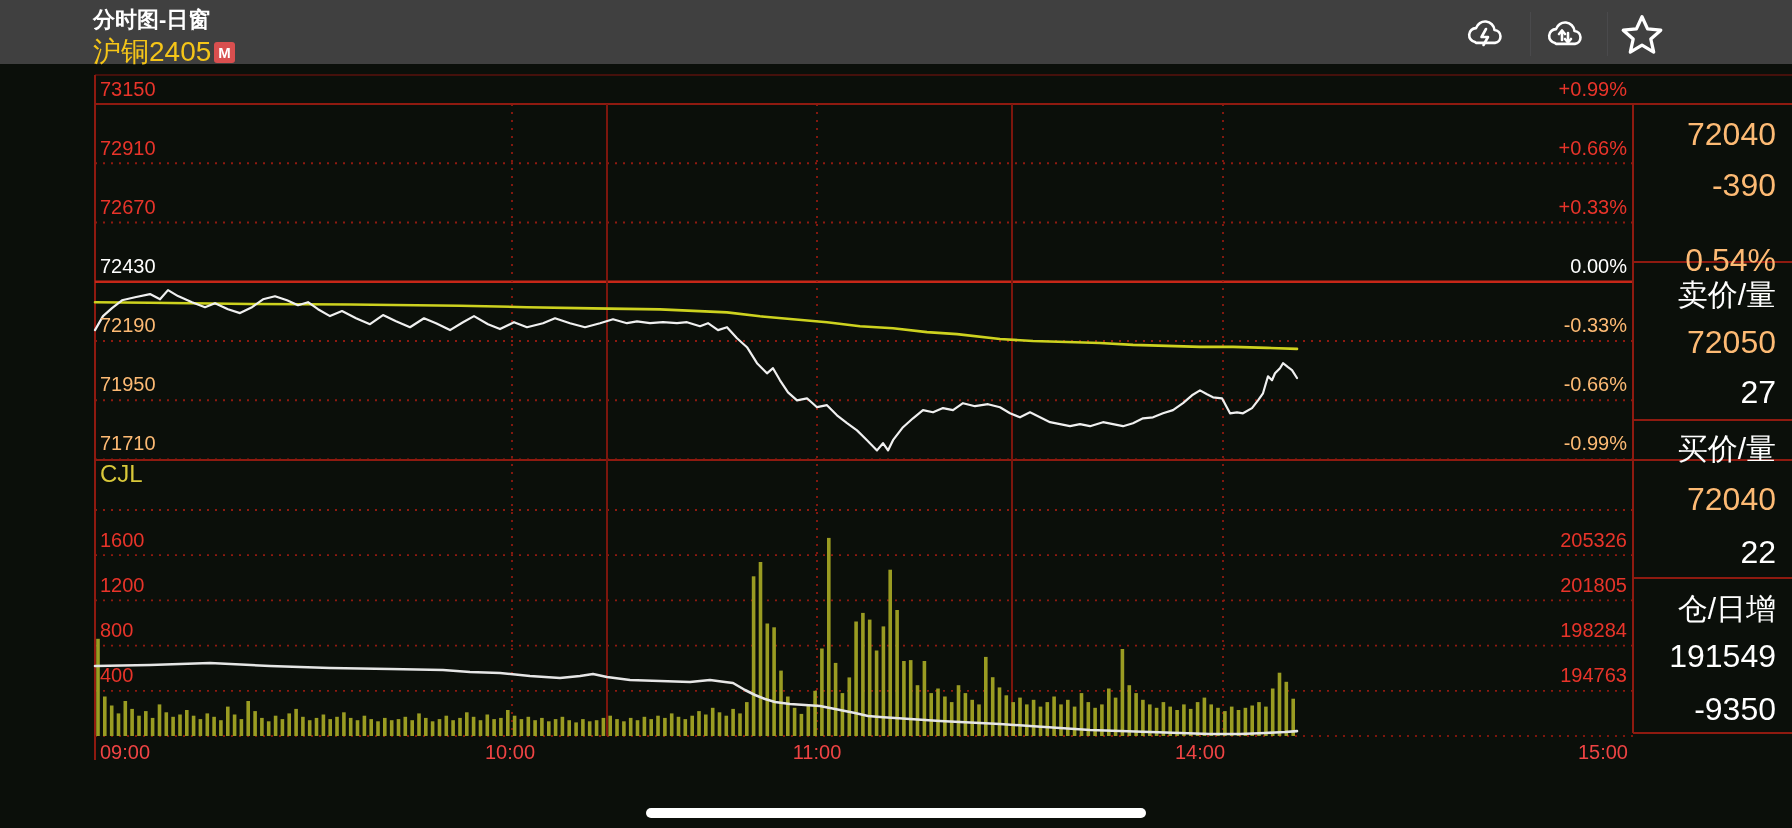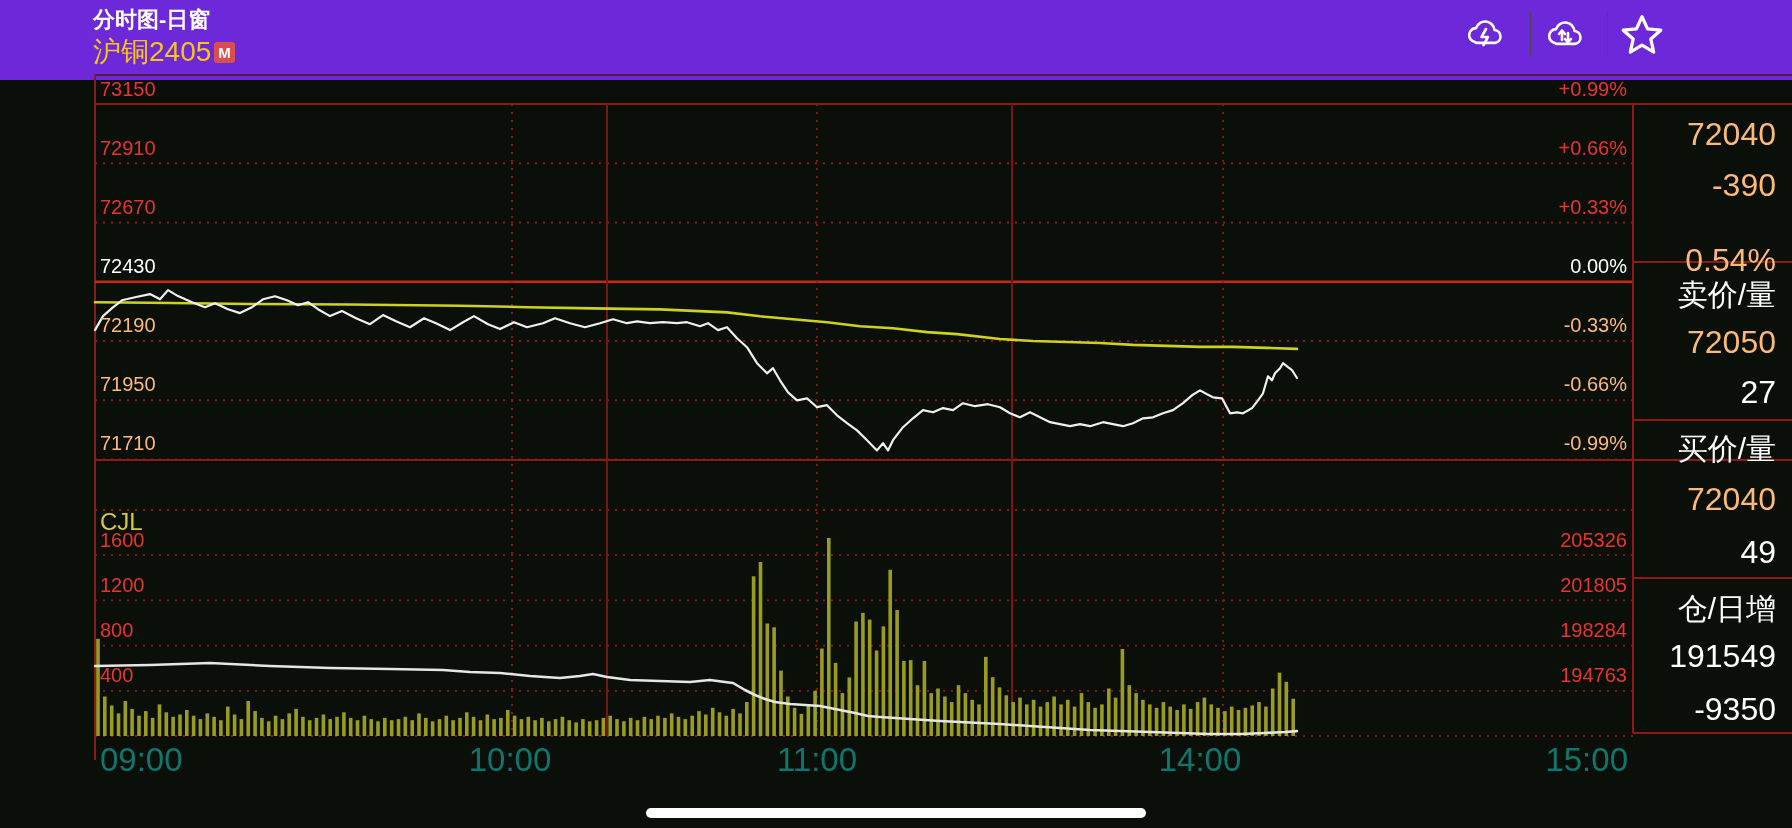--- a/index.html
+++ b/index.html
@@ -1,29 +1,29 @@
 <!DOCTYPE html>
 <html><head>
 <meta charset="utf-8">
 <style>
   html,body{margin:0;padding:0;background:#000;}
   .screen{position:relative;width:1792px;height:828px;background:#0b0f0a;overflow:hidden;
           font-family:"Liberation Sans",sans-serif;-webkit-font-smoothing:antialiased;}
-  .header{position:absolute;left:0;top:0;width:1792px;height:80px;background:#6d28d9;}
+  .header{position:absolute;left:0;top:0;width:1792px;height:64px;background:#404040;}
   .title{position:absolute;left:93px;top:5px;font-size:22px;font-weight:bold;color:#ffffff;}
   .instrument{position:absolute;left:93px;top:33px;font-size:28px;font-weight:normal;color:#f5c518;}
   .badge{position:absolute;left:214px;top:42px;width:21px;height:21px;background:#d94f4f;border-radius:3px;
          color:#fff;font-size:15px;font-weight:bold;text-align:center;line-height:21px;}
   .icon-btn{position:absolute;top:12px;width:46px;height:46px;}
   .sep{position:absolute;top:12px;width:1px;height:44px;background:#4a4a4c;}
   .axlbl{position:absolute;font-size:20px;line-height:32px;white-space:nowrap;}
   .axlbl.r{right:165px;text-align:right;}
   .axlbl.l{left:100px;}
   .red{color:#e8342a;} .green{color:#fdba74;} .white{color:#ffffff;text-align:center;} .gold{color:#d9c83a;}
-  .tlbl{position:absolute;top:741px;font-size:33px;color:#0f766e;white-space:nowrap;}
+  .tlbl{position:absolute;top:741px;font-size:20px;color:#ef4444;white-space:nowrap;}
   .ctr{transform:translateX(-50%);}
   .qp{position:absolute;right:16px;text-align:right;font-size:32px;white-space:nowrap;}
   .qp.cn{font-size:30px;}
   svg.chart{position:absolute;left:0;top:0;}
   .home{position:absolute;left:646px;top:808px;width:500px;height:10px;border-radius:5px;background:#ffffff;}
 </style>
 </head>
 <body>
 
 <div class="screen">
@@ -274,21 +274,21 @@
   <div class="axlbl l green" style="top:427px;">71710</div>
 
   <div class="axlbl r red" style="top:73px;">+0.99%</div>
   <div class="axlbl r red" style="top:132px;">+0.66%</div>
   <div class="axlbl r red" style="top:191px;">+0.33%</div>
   <div class="axlbl r white" style="top:250px;">0.00%</div>
   <div class="axlbl r green" style="top:309px;">-0.33%</div>
   <div class="axlbl r green" style="top:368px;">-0.66%</div>
   <div class="axlbl r green" style="top:427px;">-0.99%</div>
 
-  <div class="axlbl l gold" style="top:458px;font-size:24px;margin-top:48px;">CJL</div>
+  <div class="axlbl l gold" style="top:458px;font-size:24px;">CJL</div>
   <div class="axlbl l red" style="top:524px;">1600</div>
   <div class="axlbl l red" style="top:569px;">1200</div>
   <div class="axlbl l red" style="top:614px;">800</div>
   <div class="axlbl l red" style="top:659px;">400</div>
   <div class="axlbl r red" style="top:524px;">205326</div>
   <div class="axlbl r red" style="top:569px;">201805</div>
   <div class="axlbl r red" style="top:614px;">198284</div>
   <div class="axlbl r red" style="top:659px;">194763</div>
 
   <div class="tlbl" style="left:100px;">09:00</div>
@@ -298,19 +298,19 @@
   <div class="tlbl" style="right:164px;">15:00</div>
 
   <div class="qp green" style="top:116px;">72040</div>
   <div class="qp green" style="top:167px;">-390</div>
   <div class="qp green" style="top:218px;margin-top:24px;">0.54%</div>
   <div class="qp cn white" style="top:275px;">卖价/量</div>
   <div class="qp green" style="top:324px;">72050</div>
   <div class="qp white" style="top:374px;">27</div>
   <div class="qp cn white" style="top:429px;">买价/量</div>
   <div class="qp green" style="top:481px;">72040</div>
-  <div class="qp white" style="top:534px;">49</div>
+  <div class="qp white" style="top:534px;">22</div>
   <div class="qp cn white" style="top:589px;">仓/日增</div>
   <div class="qp white" style="top:638px;">191549</div>
   <div class="qp white" style="top:691px;">-9350</div>
 
   <div class="home"></div>
 </div>
 
 </body></html>

